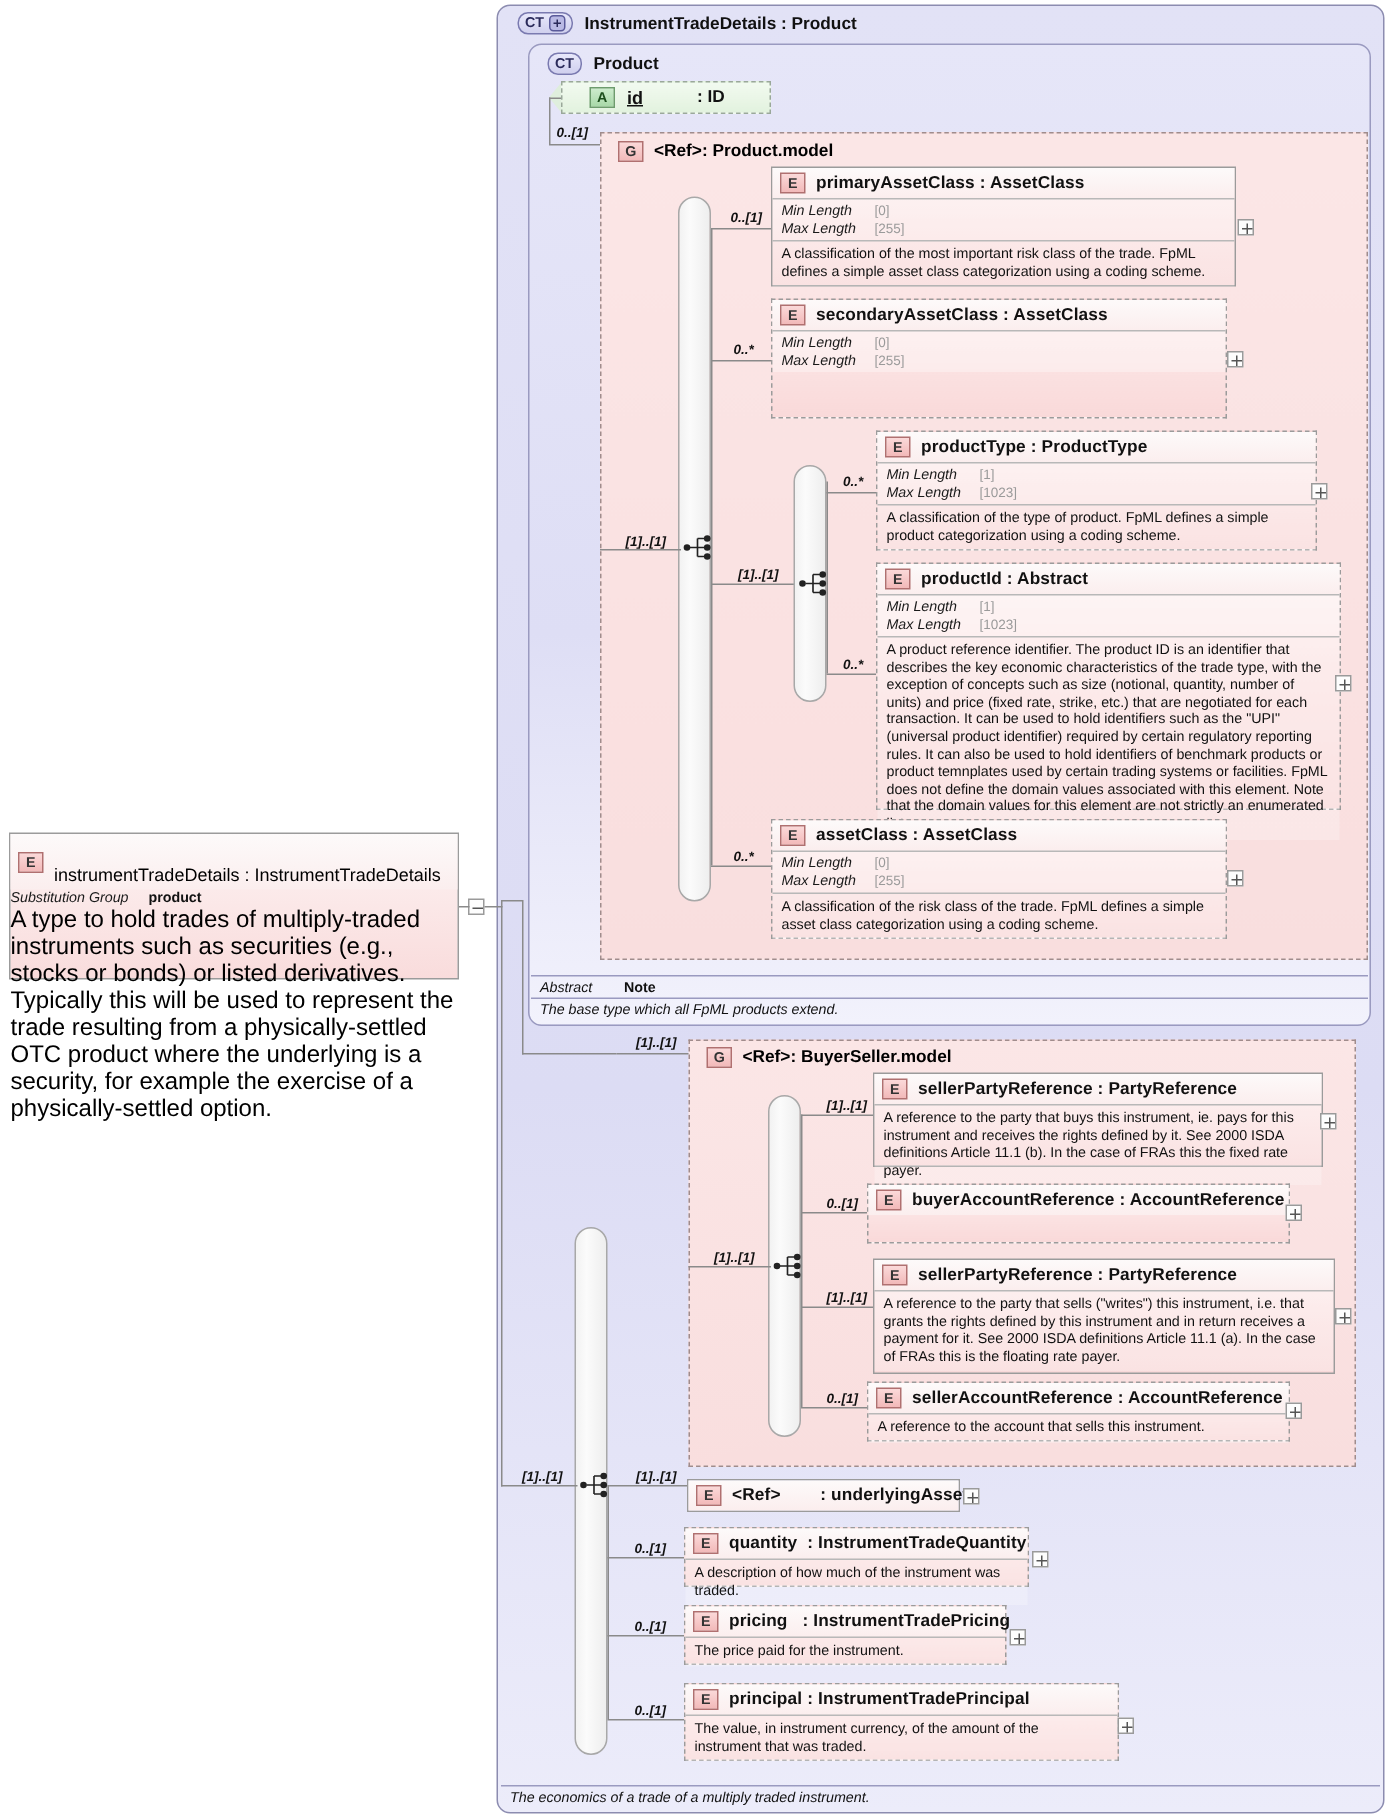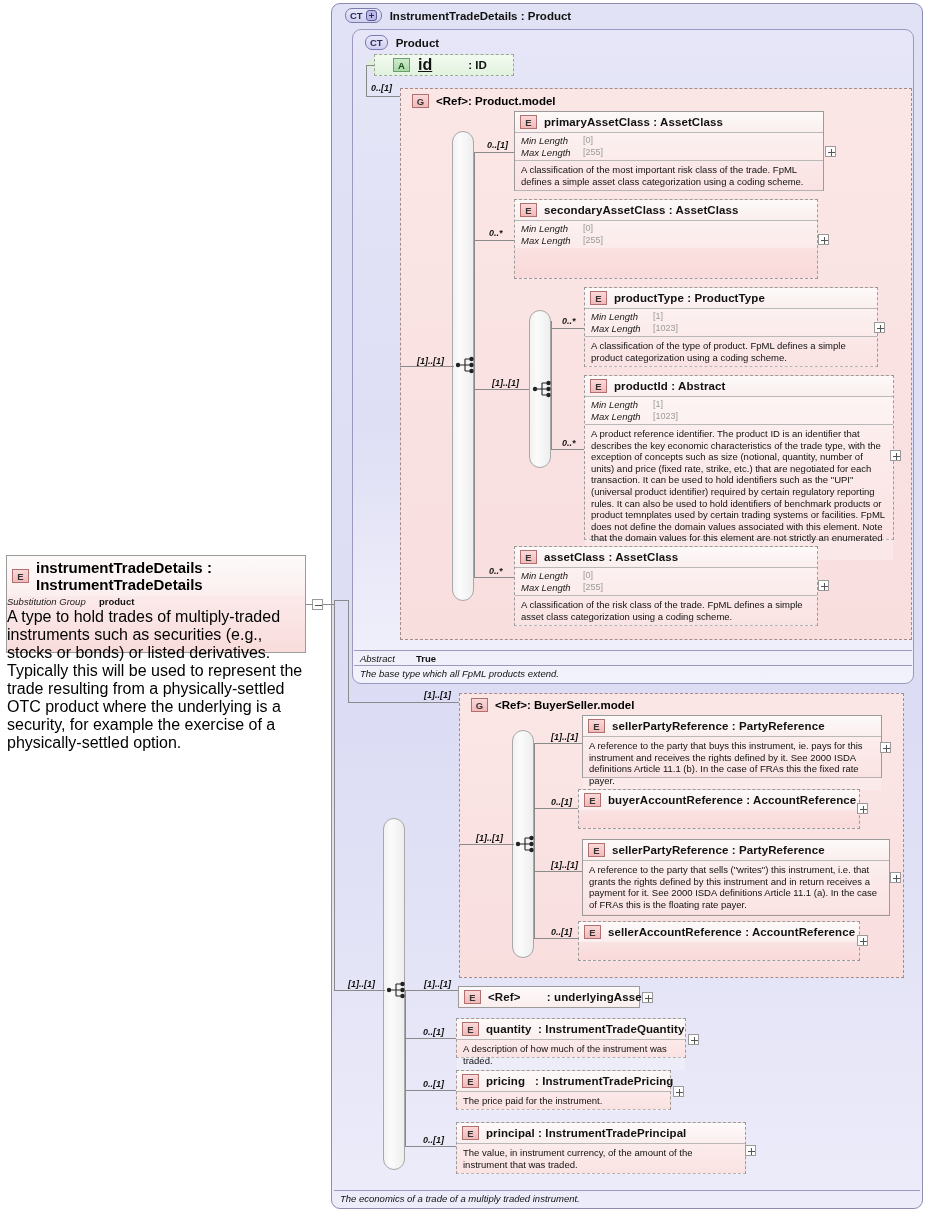--- a/index.html
+++ b/index.html
@@ -68,21 +68,21 @@
     display:flex; align-items:center;
     padding-left: 18px;
   }
   .attrnode .abadge {
     width: 17px; height: 14px; line-height:13px; text-align:center;
     font-size: 9.5px; font-weight:bold; color:#1b4d1b;
     border:1px solid #6d9c6d;
     background: linear-gradient(to bottom,#cdeccd,#a8d8a8);
     margin-right: 8px;
   }
-  .attrnode .aname { font-size:16px; font-weight:bold; color:#111;text-decoration:underline; }
+  .attrnode .aname { font-size:12px; font-weight:bold; color:#111;text-decoration:underline; }
   .attrnode .atype { font-size:11.5px; font-weight:bold; color:#111; margin-left: 36px; }
   .attr-point {
     position:absolute; width:0;height:0;
     border-top: 11px solid transparent;
     border-bottom: 11px solid transparent;
     border-right: 9px solid #dfeedd;
   }
 
   
   .ct-outer {
@@ -191,21 +191,21 @@
 
 <div class="ct-head abs" style="left:357px; top:31px;">
   <span class="ct-badge">
       <span>CT</span>
     </span>
   <span class="ct-title">Product</span>
 </div>
 
 <div class="ftr abst" style="left:354px; top:650px; width:558px; height:15px;">
   <span class="lab">Abstract</span>
-  <span class="bold">True</span>
+  <span class="bold">Note</span>
 </div>
 <div class="ftr" style="left:354px; top:665px; width:558px; height:16px;">The base type which all FpML products extend.</div>
 
 <div class="attr-point" style="left:366px; top:54px;"></div>
 <div class="attrnode" style="left:374px; top:54px; width:140px; height:22px;">
   <span class="abadge">A</span>
   <span class="aname">id</span>
   <span class="atype">: ID</span>
 </div>
 <div class="card" style="left:371px; top:83px;">0..[1]</div>
@@ -405,20 +405,21 @@
 </div>
 <div class="chip plus" style="left:890px; top:872px;"></div>
 
 <div class="ln lnh" style="left:534px; top:938px; width:44px;"></div>
 <div class="card" style="left:551px; top:927px;">0..[1]</div>
 <div class="node dashed" style="left:578px; top:921px; width:282px; height:40px;">
   <div class="hdr">
     <span class="badge">E</span>
     <span class="title">sellerAccountReference : AccountReference</span>
   </div>
+  <div class="doc">A reference to the account that sells this instrument.</div>
 </div>
 <div class="chip plus" style="left:857px; top:935px;"></div>
 
 <div class="seqbar" style="left:383px; top:818px; width:22px; height:352px;"></div>
 <svg class="seqicon" style="left:386px; top:979px;" viewBox="0 0 22 22">
   <circle cx="3" cy="11" r="2.2" fill="#222"></circle>
   <path d="M5 11 H10 M10 5 V17 M10 5 H15 M10 11 H15 M10 17 H15" stroke="#222" stroke-width="1.1" fill="none"></path>
   <circle cx="16.5" cy="5" r="2.2" fill="#222"></circle>
   <circle cx="16.5" cy="11" r="2.2" fill="#222"></circle>
   <circle cx="16.5" cy="17" r="2.2" fill="#222"></circle>
@@ -471,21 +472,21 @@
     <span class="badge">E</span>
     <span class="title" style="white-space:pre;">principal : InstrumentTradePrincipal</span>
   </div>
   <div class="doc">The value, in instrument currency, of the amount of the instrument that was traded.</div>
 </div>
 <div class="chip plus" style="left:745px; top:1145px;"></div>
 
 <div class="leftnode" style="left:6px; top:555px; width:300px; height:98px;">
   <div class="hdr" style="display:flex;align-items:center;padding:3px 6px 3px 5px;background:linear-gradient(to bottom,#fdfafa,#fbeeee);">
     <span class="badge">E</span>
-    <span class="title" style="font-size:15px;font-weight:bold;">instrumentTradeDetails : InstrumentTradeDetails</span>
+    <span class="title" style="font-size:12px;font-weight:normal;margin-top:17px;">instrumentTradeDetails : InstrumentTradeDetails</span>
   </div>
   <div class="facets">
     <div class="row">
       <span class="fname" style="width:92px;flex:0 0 92px;">Substitution Group</span>
       <span style="font-size:9.5px;font-weight:bold;color:#111;">product</span>
     </div>
   </div>
   <div class="doc">A type to hold trades of multiply-traded instruments such as securities (e.g., stocks or bonds) or listed derivatives. Typically this will be used to represent the trade resulting from a physically-settled OTC product where the underlying is a security, for example the exercise of a physically-settled option.</div>
 </div>
 <div class="chip" style="left:312px; top:599px;"></div>

